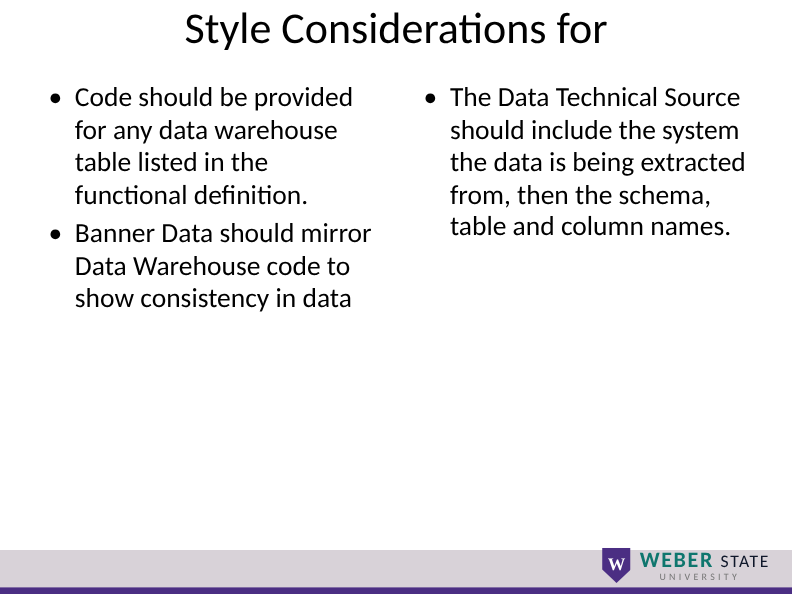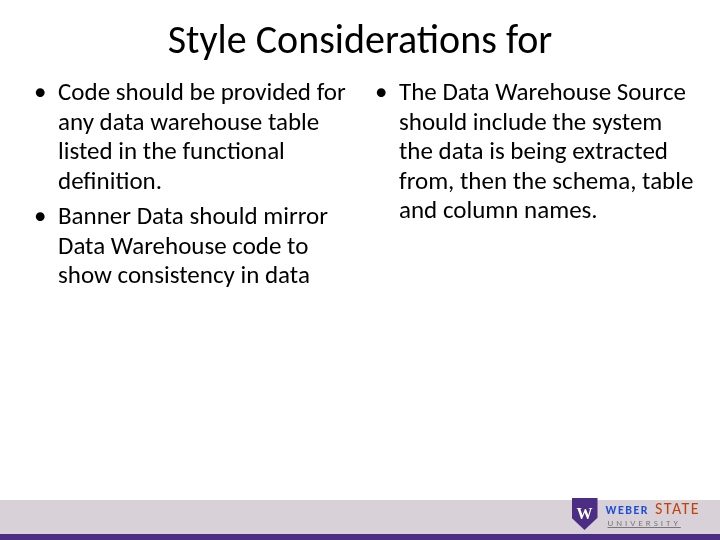--- a/index.html
+++ b/index.html
@@ -16,34 +16,34 @@
   .slide {
     width: 720px;
     height: 540px;
     position: relative;
     box-sizing: border-box;
   }
   .title {
     text-align: center;
     font-size: 40px;
     line-height: 1.08;
-    padding-top: 18px;
+    padding-top: 4px;
     font-weight: 400;
   }
   .body-area {
     display: flex;
     flex-direction: row;
     padding: 14px 24px 0 24px;
     gap: 10px;
   }
   .col {
     flex: 1 1 0;
   }
   ul {
-    margin: 2px;
+    margin: 12px;
     padding-left: 28px;
     list-style: none;
   }
   li {
     position: relative;
     font-size: 25px;
     line-height: 1.18;
     margin-bottom: 6px;
     padding-left: 4px;
   }
@@ -96,37 +96,36 @@
     justify-content: center;
   }
   .shield span {
     color: #fff;
     font-family: Georgia, "Times New Roman", serif;
     font-size: 16px;
     font-weight: 600;
     line-height: 1;
   }
   .logo-weber {
-    color: #1d4ed8;
-    font-size: 12px;
+    color: #0f766e;
+    font-size: 20px;
     letter-spacing: 1.5px;
     font-weight: 600;
   }
   .logo-state {
-    color: #c2410c;
+    color: #0f172a;
     font-size: 16px;
     letter-spacing: 1.5px;
     font-weight: 400;
   }
   .logo-univ {
     color: #777;
     font-size: 9px;
     letter-spacing: 3px;
-    margin-left: 2px;
-    text-decoration: underline;
+    margin-left: 18px;
   }
   .logo-stack {
     display: flex;
     flex-direction: column;
     line-height: 1.05;
   }
   .logo-row1 {
     display: flex;
     gap: 6px;
     align-items: baseline;
@@ -143,21 +142,21 @@
 
   <div class="body-area">
     <div class="col">
       <ul>
         <li>Code should be provided for any data warehouse table listed in the functional definition.</li>
         <li>Banner Data should mirror Data Warehouse code to show consistency in data</li>
       </ul>
     </div>
     <div class="col">
       <ul>
-        <li>The Data Warehouse Source should include the system the data is being extracted from, then the schema, table and column names.</li>
+        <li>The Data Technical Source should include the system the data is being extracted from, then the schema, table and column names.</li>
       </ul>
     </div>
   </div>
 
   <div class="footer">
     <div class="footer-bar"></div>
     <div class="footer-line"></div>
     <div class="logo">
       <div class="shield">
         <span>W</span>

